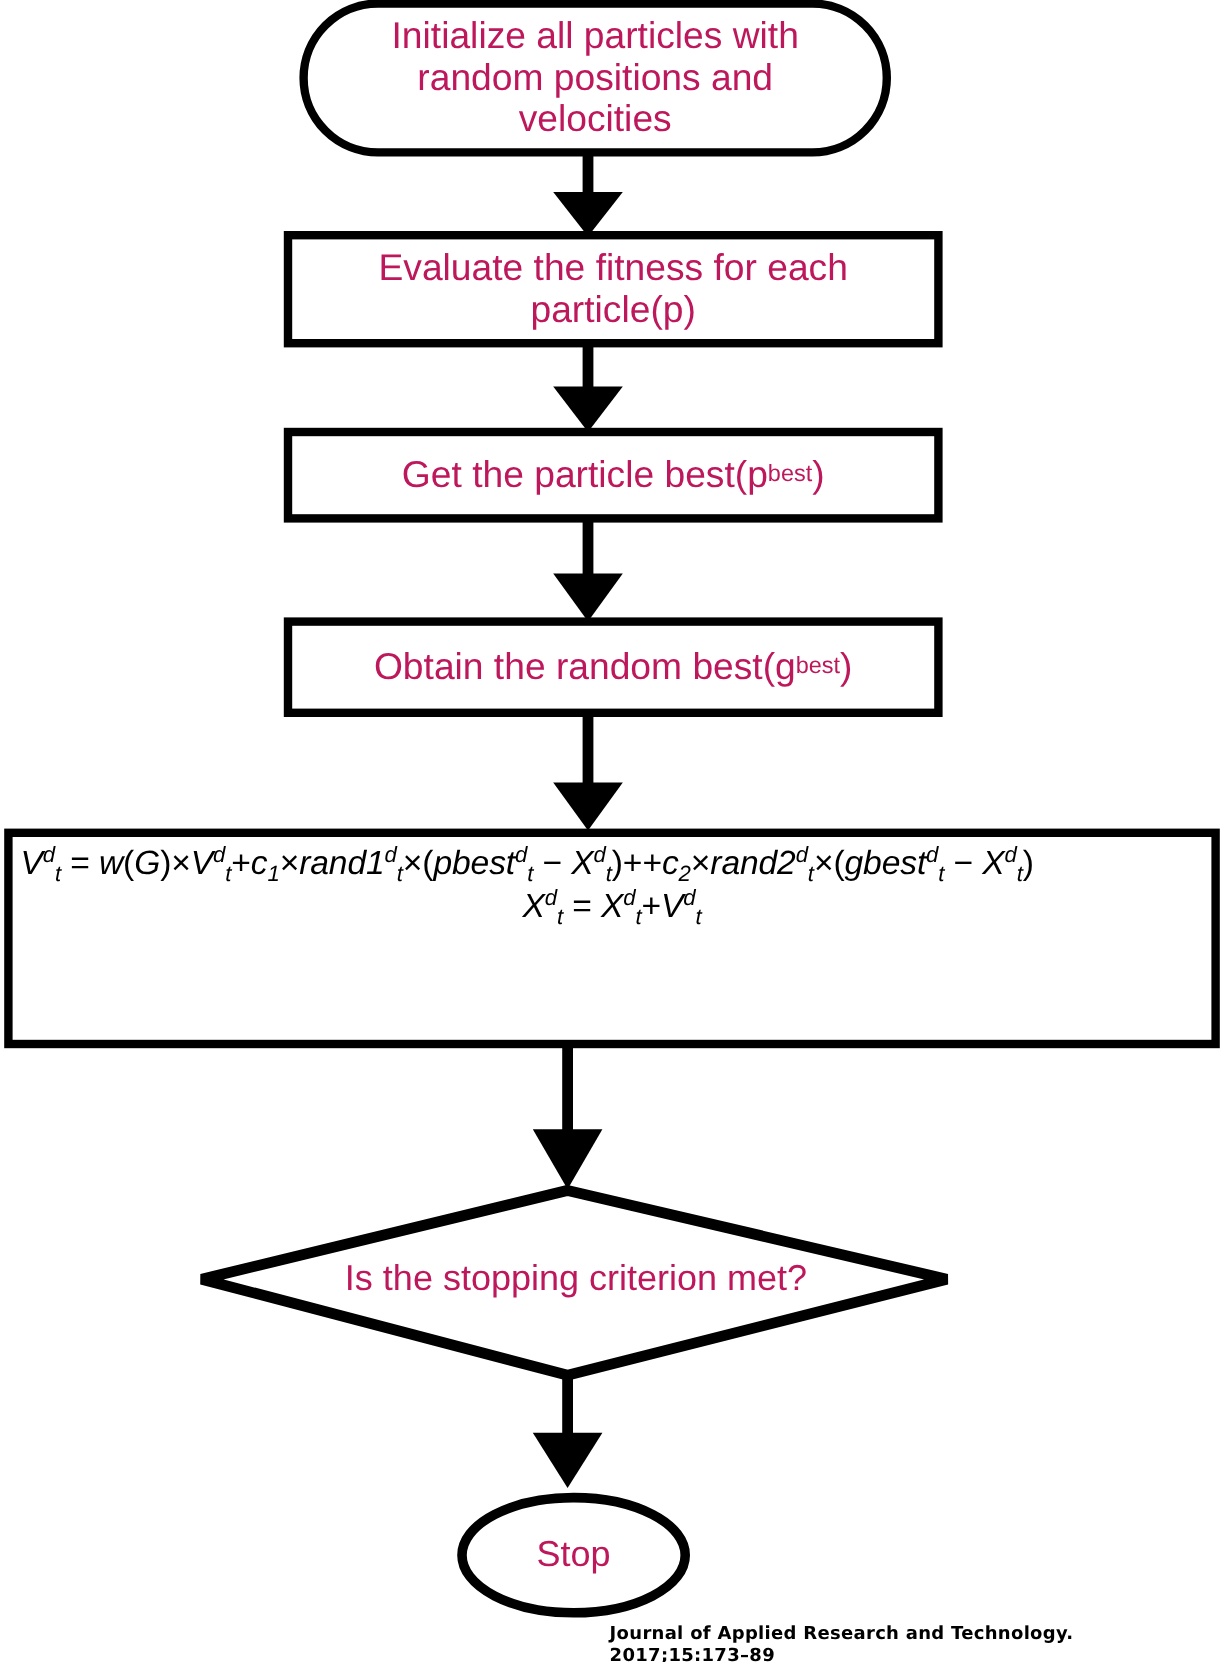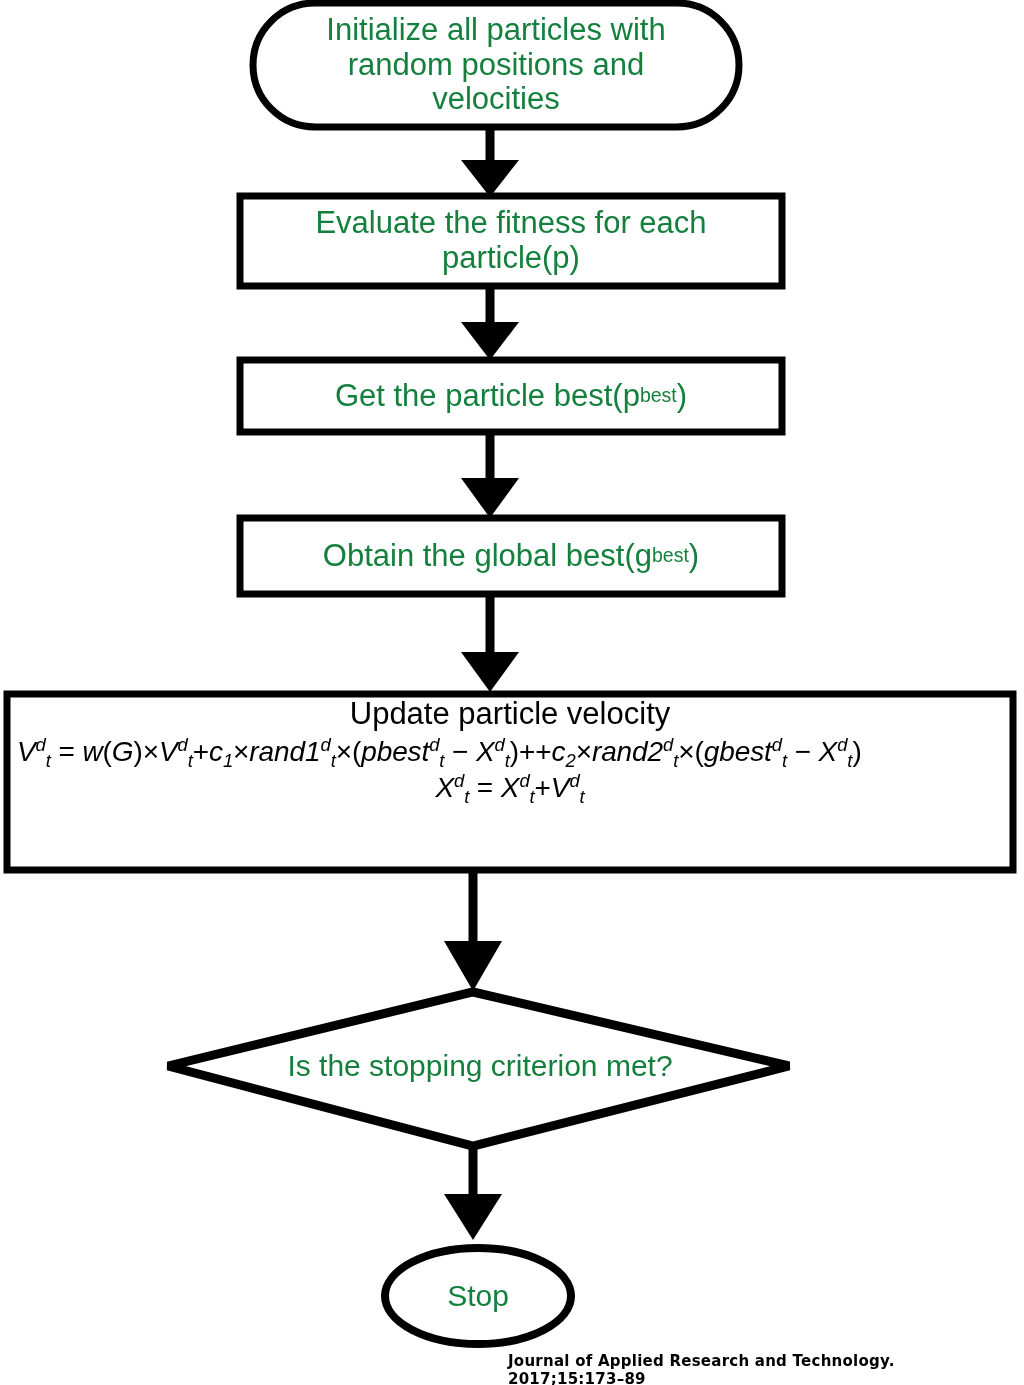--- a/index.html
+++ b/index.html
@@ -25,21 +25,21 @@
   }
 
   
   .node-text {
     position: absolute;
     display: flex;
     align-items: center;
     justify-content: center;
     text-align: center;
     line-height: 1.12;
-    color: #15803d;
+    color: #be185d;
     white-space: pre-line;
     pointer-events: none;
   }
 
   .n-start {
     left: 253px; top: 3px;
     width: 486px; height: 124px;
     font-size: 31px;
   }
   .n-evaluate {
@@ -178,25 +178,24 @@
 velocities</div>
 
 <div class="node-text n-evaluate">Evaluate the fitness for each
 particle(p)</div>
 
 <div class="node-text n-pbest">
   <span>Get the particle best(p</span><sub style="font-size:0.63em;vertical-align:-0.32em;">best</sub><span>)</span>
 </div>
 
 <div class="node-text n-gbest">
-  <span>Obtain the global best(g</span><sub style="font-size:0.63em;vertical-align:-0.32em;">best</sub><span>)</span>
+  <span>Obtain the random best(g</span><sub style="font-size:0.63em;vertical-align:-0.32em;">best</sub><span>)</span>
 </div>
 
 <div class="update-block">
-  <div class="update-title">Update particle velocity</div>
 
   <div class="formula f1">
     <span class="fx">V<sup>d</sup><sub>t</sub><span class="op"> </span><span class="op">=</span><span class="op"> </span>w<span class="op">(</span>G<span class="op">)</span><span class="op">×</span>V<sup>d</sup><sub>t</sub><span class="op">+</span>c<sub>1</sub><span class="op">×</span>rand1<sup>d</sup><sub>t</sub><span class="op">×</span><span class="op">(</span>pbest<sup>d</sup><sub>t</sub><span class="op"> </span><span class="op">−</span><span class="op"> </span>X<sup>d</sup><sub>t</sub><span class="op">)</span><span class="op">+</span><span class="op">+</span>c<sub>2</sub><span class="op">×</span>rand2<sup>d</sup><sub>t</sub><span class="op">×</span><span class="op">(</span>gbest<sup>d</sup><sub>t</sub><span class="op"> </span><span class="op">−</span><span class="op"> </span>X<sup>d</sup><sub>t</sub><span class="op">)</span></span>
   </div>
 
   <div class="formula f2">
     <span class="fx">X<sup>d</sup><sub>t</sub><span class="op"> </span><span class="op">=</span><span class="op"> </span>X<sup>d</sup><sub>t</sub><span class="op">+</span>V<sup>d</sup><sub>t</sub></span>
   </div>
 </div>
 

